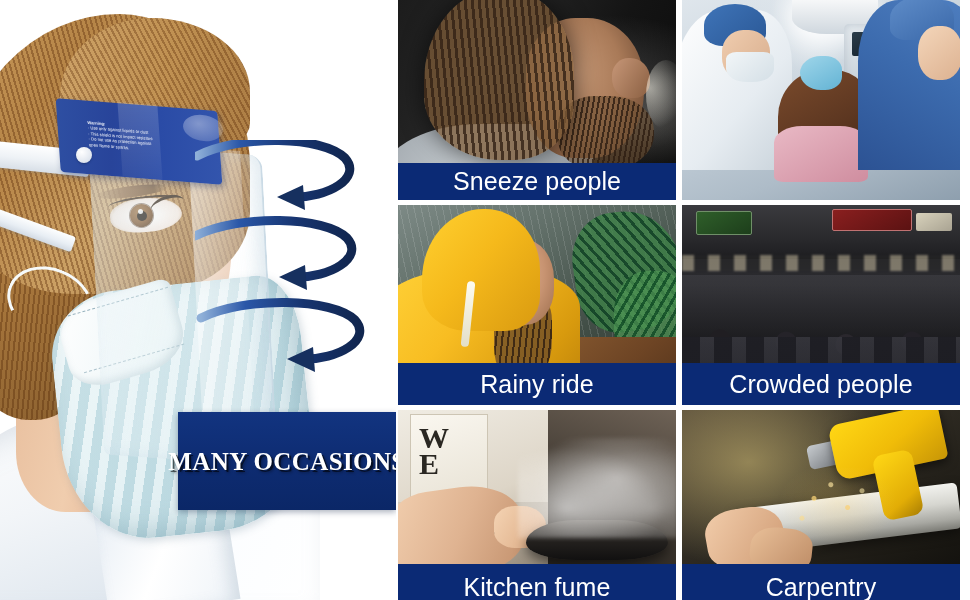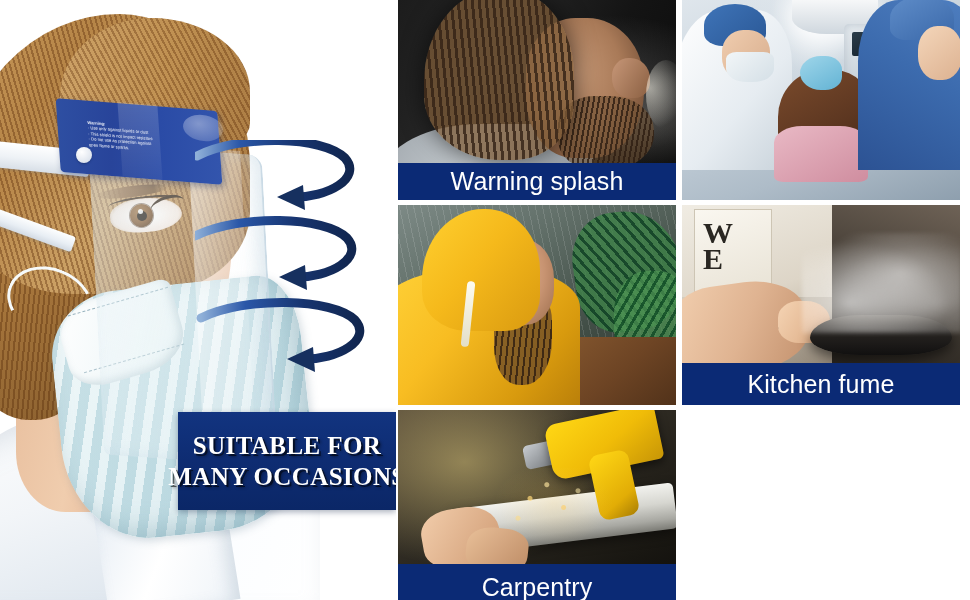--- a/index.html
+++ b/index.html
@@ -595,37 +595,36 @@
         <path d="M0,96 C45,74 130,76 152,98 C170,118 134,138 100,137" fill="none" stroke="url(#agrad)" stroke-width="9" stroke-linecap="round"></path>
         <path d="M110,125 L84,137 L112,150 Z" fill="#16305f"></path>
       </g>
       <g>
         <path d="M6,178 C50,156 138,158 160,180 C178,200 142,220 108,219" fill="none" stroke="url(#agrad)" stroke-width="9" stroke-linecap="round"></path>
         <path d="M118,207 L92,219 L120,232 Z" fill="#16305f"></path>
       </g>
     </svg>
 
     <div id="occasions-box">
-      <div class="line l1">SUITABLE FOR</div>
       <div class="line l2">MANY OCCASIONS</div>
     </div>
   </div>
 
   <div id="right-grid">
 
     <div class="cell">
       <div class="photo ph-sneeze">
         <div class="sn-shoulder"></div>
         <div class="sn-face"></div>
         <div class="sn-nose"></div>
         <div class="sn-beard"></div>
         <div class="sn-hair"></div>
         <div class="sn-spray"></div>
       </div>
-      <div class="caption">Warning splash</div>
+      <div class="caption">Sneeze people</div>
     </div>
 
     <div class="cell">
       <div class="photo ph-treatment">
         <div class="tr-lamp"></div>
         <div class="tr-doc-l"></div>
         <div class="tr-cap-l"></div>
         <div class="tr-skin-l"></div>
         <div class="tr-mask-l"></div>
         <div class="tr-unit"></div>
@@ -643,22 +642,35 @@
       <div class="photo ph-rainy">
         <div class="rn-plant"></div>
         <div class="rn-plant2"></div>
         <div class="rn-bench"></div>
         <div class="rn-coat"></div>
         <div class="rn-hairq"></div>
         <div class="rn-face"></div>
         <div class="rn-hood"></div>
         <div class="rn-drawstr"></div>
       </div>
+      <div class="caption">Rainy ride</div>
     </div>
 
+    <div class="cell">
+      <div class="photo ph-crowd">
+        <div class="cr-ceiling"></div>
+        <div class="cr-sign1"></div>
+        <div class="cr-sign2"></div>
+        <div class="cr-sign3"></div>
+        <div class="cr-lightrow"></div>
+        <div class="cr-heads"></div>
+        <div class="cr-shoulders"></div>
+      </div>
+      <div class="caption">Crowded people</div>
+    </div>
 
     <div class="cell">
       <div class="photo ph-kitchen">
         <div class="kt-wall"></div>
         <div class="kt-dark"></div>
         <div class="kt-poster">
             <b>W<br>E</b>
           </div>
         <div class="kt-arm"></div>
         <div class="kt-handle"></div>

